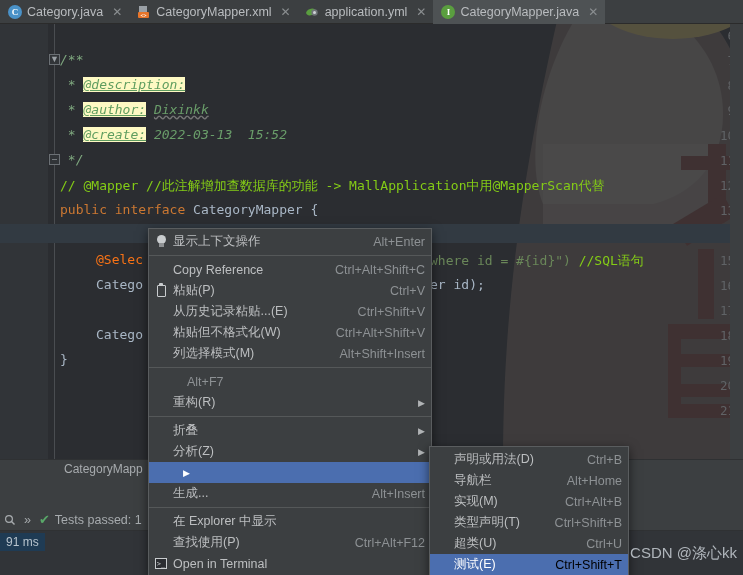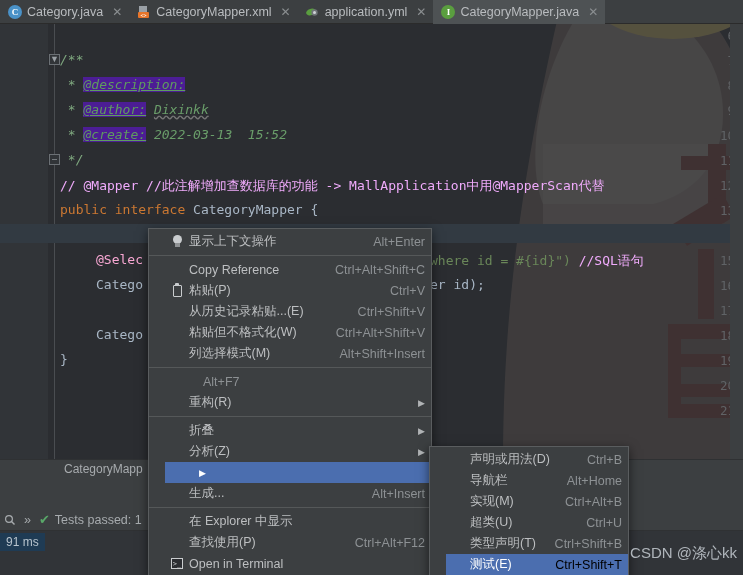--- a/index.html
+++ b/index.html
@@ -86,28 +86,28 @@
     font-family: "DejaVu Sans Mono", monospace;
     font-size: 13px;
     white-space: pre;
   }
   .cl { position: absolute; left: 0; }
   .hl-curline {
     position: absolute; left: 0; width: 743px; height: 19px;
     background: #323a42;
   }
   .cmt-js { color: #7fa87f; font-style: italic; }
-  .tagdoc { color: #5f9d5f; font-style: italic; text-decoration: underline; background: #4c1d95; }
+  .tagdoc { color: #5f9d5f; font-style: italic; text-decoration: underline; background: #fef9c3; }
   .docval { color: #6a9e6a; font-style: italic; }
   .docval-u { color: #6a9e6a; font-style: italic; text-decoration: underline wavy #777; }
   .kw { color: #cc7832; }
   .plain { color: #a9b7c6; }
-  .anno { color: #f9a8d4; }
+  .anno { color: #f97316; }
   .str { color: #6a8759; }
-  .cmt-gray { color: #f0abfc; }
+  .cmt-gray { color: #84cc16; }
 
   
   .rightstrip {
     position: absolute; right: 0; top: 24px; width: 13px; height: 435px;
     background: #3c3f41;
   }
 
   
   .breadcrumb {
     position: absolute; left: 0; top: 459px; width: 743px; height: 19px;
@@ -151,21 +151,20 @@
   }
   #ctxmenu { left: 148px; top: 228px; width: 284px; }
   #submenu  { left: 429px; top: 446px; width: 200px; }
   .mi {
     display: flex; align-items: center;
     height: 21px;
     padding: 0 6px 0 0;
     color: #bdbfc1;
     font-size: 12.5px;
     white-space: nowrap;
-    margin-left: 16px;
   }
   .mi.sel { background: #4b6eaf; color: #ffffff; }
   .mi .mic { width: 24px; flex: 0 0 24px; display: flex; align-items: center; justify-content: center; }
   .mi .mlabel { flex: 1 1 auto; }
   .mi .mkey { color: #8d9194; font-size: 12.5px; margin-left: 14px; }
   .mi.sel .mkey { color: #000000; }
   .mi .marrow { margin-left: 10px; color: #b0b3b5; font-size: 9px; }
   .mi.sel .marrow { color: #ffffff; }
   .msep { height: 1px; background: #555859; margin: 3px 0; }
 
@@ -441,28 +440,28 @@
       <span class="mlabel">导航栏</span>
       <span class="mkey">Alt+Home</span>
     </div>
     <div class="mi">
       <span class="mic"></span>
       <span class="mlabel">实现(M)</span>
       <span class="mkey">Ctrl+Alt+B</span>
     </div>
     <div class="mi">
       <span class="mic"></span>
+      <span class="mlabel">类型声明(T)</span>
+      <span class="mkey">Ctrl+Shift+B</span>
+    </div>
+    <div class="mi">
+      <span class="mic"></span>
       <span class="mlabel">超类(U)</span>
       <span class="mkey">Ctrl+U</span>
     </div>
-    <div class="mi">
-      <span class="mic"></span>
-      <span class="mlabel">类型声明(T)</span>
-      <span class="mkey">Ctrl+Shift+B</span>
-    </div>
     <div class="mi sel">
       <span class="mic"></span>
       <span class="mlabel">测试(E)</span>
       <span class="mkey">Ctrl+Shift+T</span>
     </div>
   </div>
 
   <div class="watermark">CSDN @涤心kk</div>
 
 </div>

